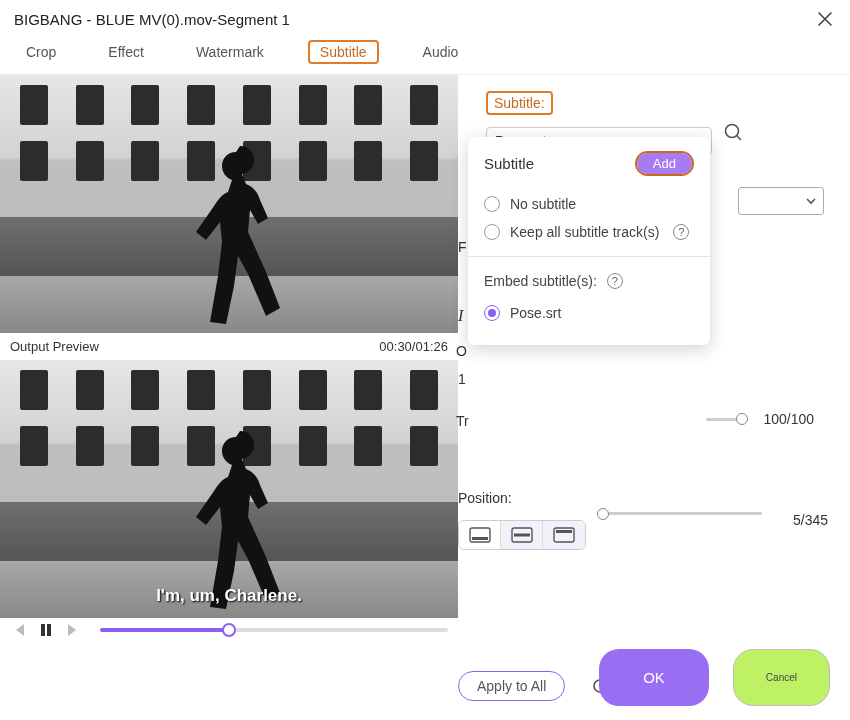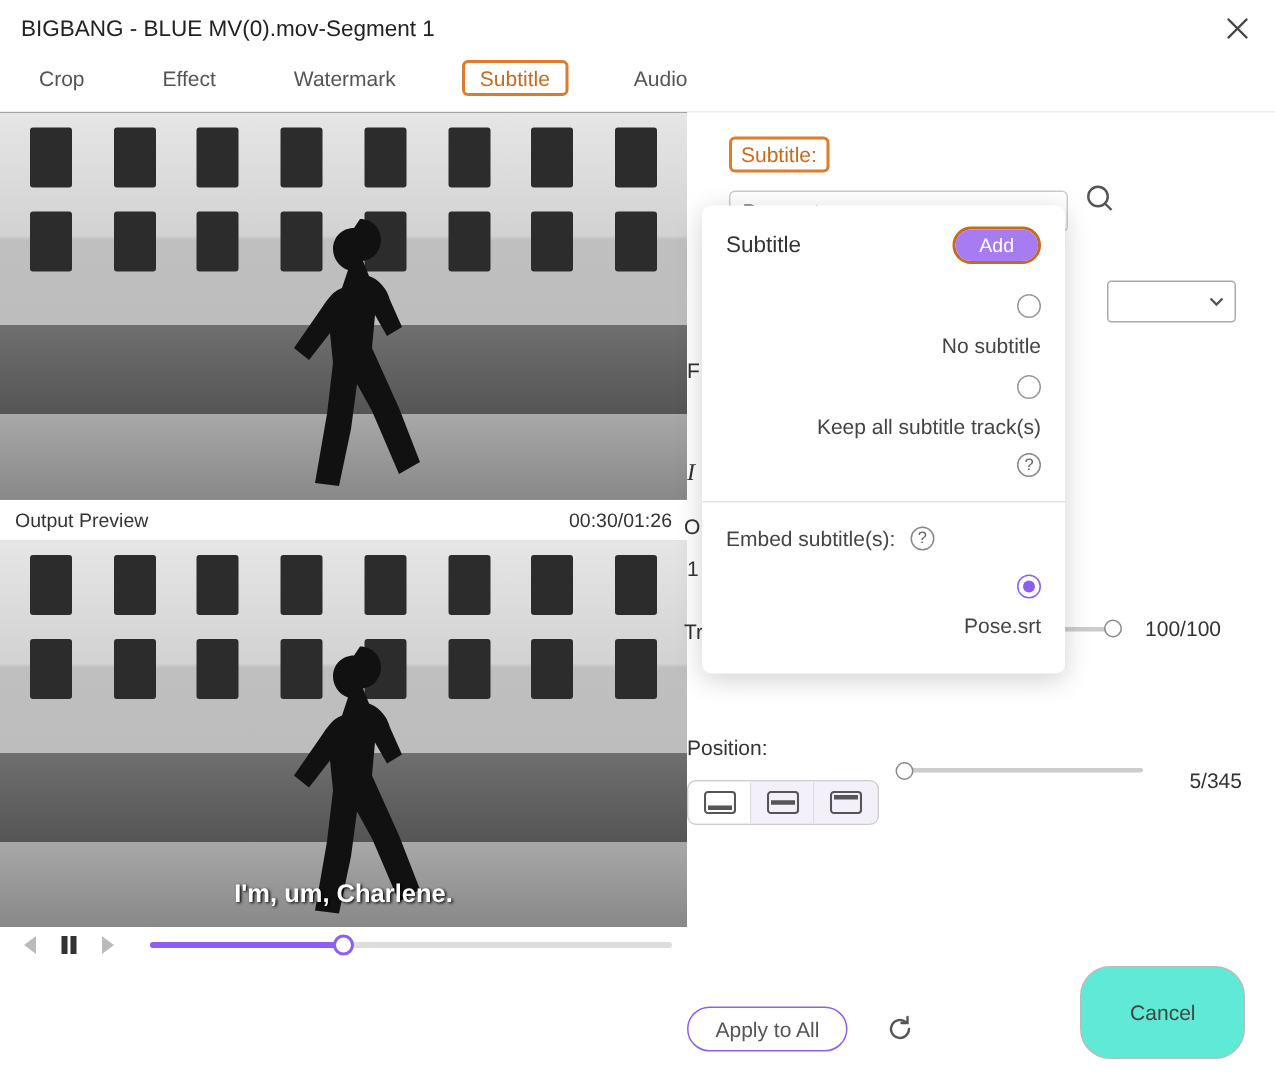--- a/index.html
+++ b/index.html
@@ -51,21 +51,21 @@
 
   .obscured-dd { position:absolute; right:26px; top:112px; width:86px; height:28px; border:1px solid #aaa; border-radius:3px; display:flex; align-items:center; justify-content:flex-end; padding-right:6px; }
   .obscured-dd .chev svg { display:block; }
 
   
   .popup { position:absolute; left:10px; top:62px; width:242px; background:#fff; border-radius:6px; box-shadow:0 4px 18px rgba(0,0,0,.18); padding:14px 16px 18px; z-index:5; }
   .popup-head { display:flex; justify-content:space-between; align-items:center; margin-bottom:14px; }
   .popup-title { font-size:15px; color:#333; }
   .add-btn { border:2px solid #c86a1e; border-radius:16px; padding:0; }
   .add-btn-inner { background:#a77cf3; color:#fff; border-radius:14px; padding:3px 16px; font-size:13px; display:inline-block; }
-  .radio-row { display:flex; align-items:flex-end; gap:10px; padding:6px 0; font-size:14px; color:#444;flex-direction:column; }
+  .radio-row { display:flex; align-items:flex-start; gap:10px; padding:6px 0; font-size:14px; color:#444; }
   .radio { width:16px; height:16px; border:1.5px solid #999; border-radius:50%; display:inline-flex; align-items:center; justify-content:center; }
   .radio.selected { border-color:#8d5ff0; }
   .radio.selected::after { content:""; width:8px; height:8px; background:#8d5ff0; border-radius:50%; }
   .help { width:16px; height:16px; border:1.3px solid #888; border-radius:50%; display:inline-flex; align-items:center; justify-content:center; font-size:11px; color:#666; margin-left:4px; }
   .sep { border-top:1px solid #e5e5e5; margin:10px -16px; }
   .embed-h { display:flex; align-items:center; gap:6px; padding:6px 0 10px; color:#444; }
 
   
   .obscured-left { position:absolute; left:0; top:80px; width:14px; height:240px; }
   .char-F { position:absolute; left:0; top:84px; font-size:14px; color:#333; }
@@ -85,21 +85,21 @@
   .pos-btn.active { background:#fff; }
   .pos-btn svg { display:block; }
 
   .apply-row { display:flex; align-items:center; gap:25px; margin-top:112px; }
   .apply-btn { border:1.5px solid #8d5ff0; color:#555; background:#fff; border-radius:18px; padding:6px 18px; font-size:14px; }
   .refresh svg { display:block; }
 
   
   .footer { position:absolute; right:20px; bottom:14px; display:flex; gap:24px; }
   .btn-ok { background:#9a6ef2; color:#fff; border:none; border-radius:20px; padding:8px 44px; font-size:15px; }
-  .btn-cancel { background:#5eead4; color:#444; border:1.5px solid #bbb; border-radius:20px; padding:22px 32px; font-size:14px; }
+  .btn-cancel { background:#bef264; color:#444; border:1.5px solid #bbb; border-radius:20px; padding:22px 32px; font-size:10px; }
 
   
   .transparency-block { position:absolute; top:336px; left:0; right:22px; }
   .position-block { position:absolute; top:372px; left:0; right:22px;margin-top:43px; }
 </style>
 </head>
 <body>
 
 <div class="title-bar">
   <div class="title-text">BIGBANG - BLUE MV(0).mov-Segment 1</div>
@@ -322,14 +322,15 @@
         <svg width="20" height="20" viewBox="0 0 20 20">
             <path d="M16 10a6 6 0 1 1-2-4.5" fill="none" stroke="#555" stroke-width="1.6" stroke-linecap="round"></path>
             <path d="M15 2v4h-4" fill="none" stroke="#555" stroke-width="1.6" stroke-linecap="round"></path>
           </svg>
       </span>
     </div>
   </div>
 </div>
 
 <div class="footer">
+  <button class="btn-ok">OK</button>
   <button class="btn-cancel">Cancel</button>
 </div>
 
 </body></html>

